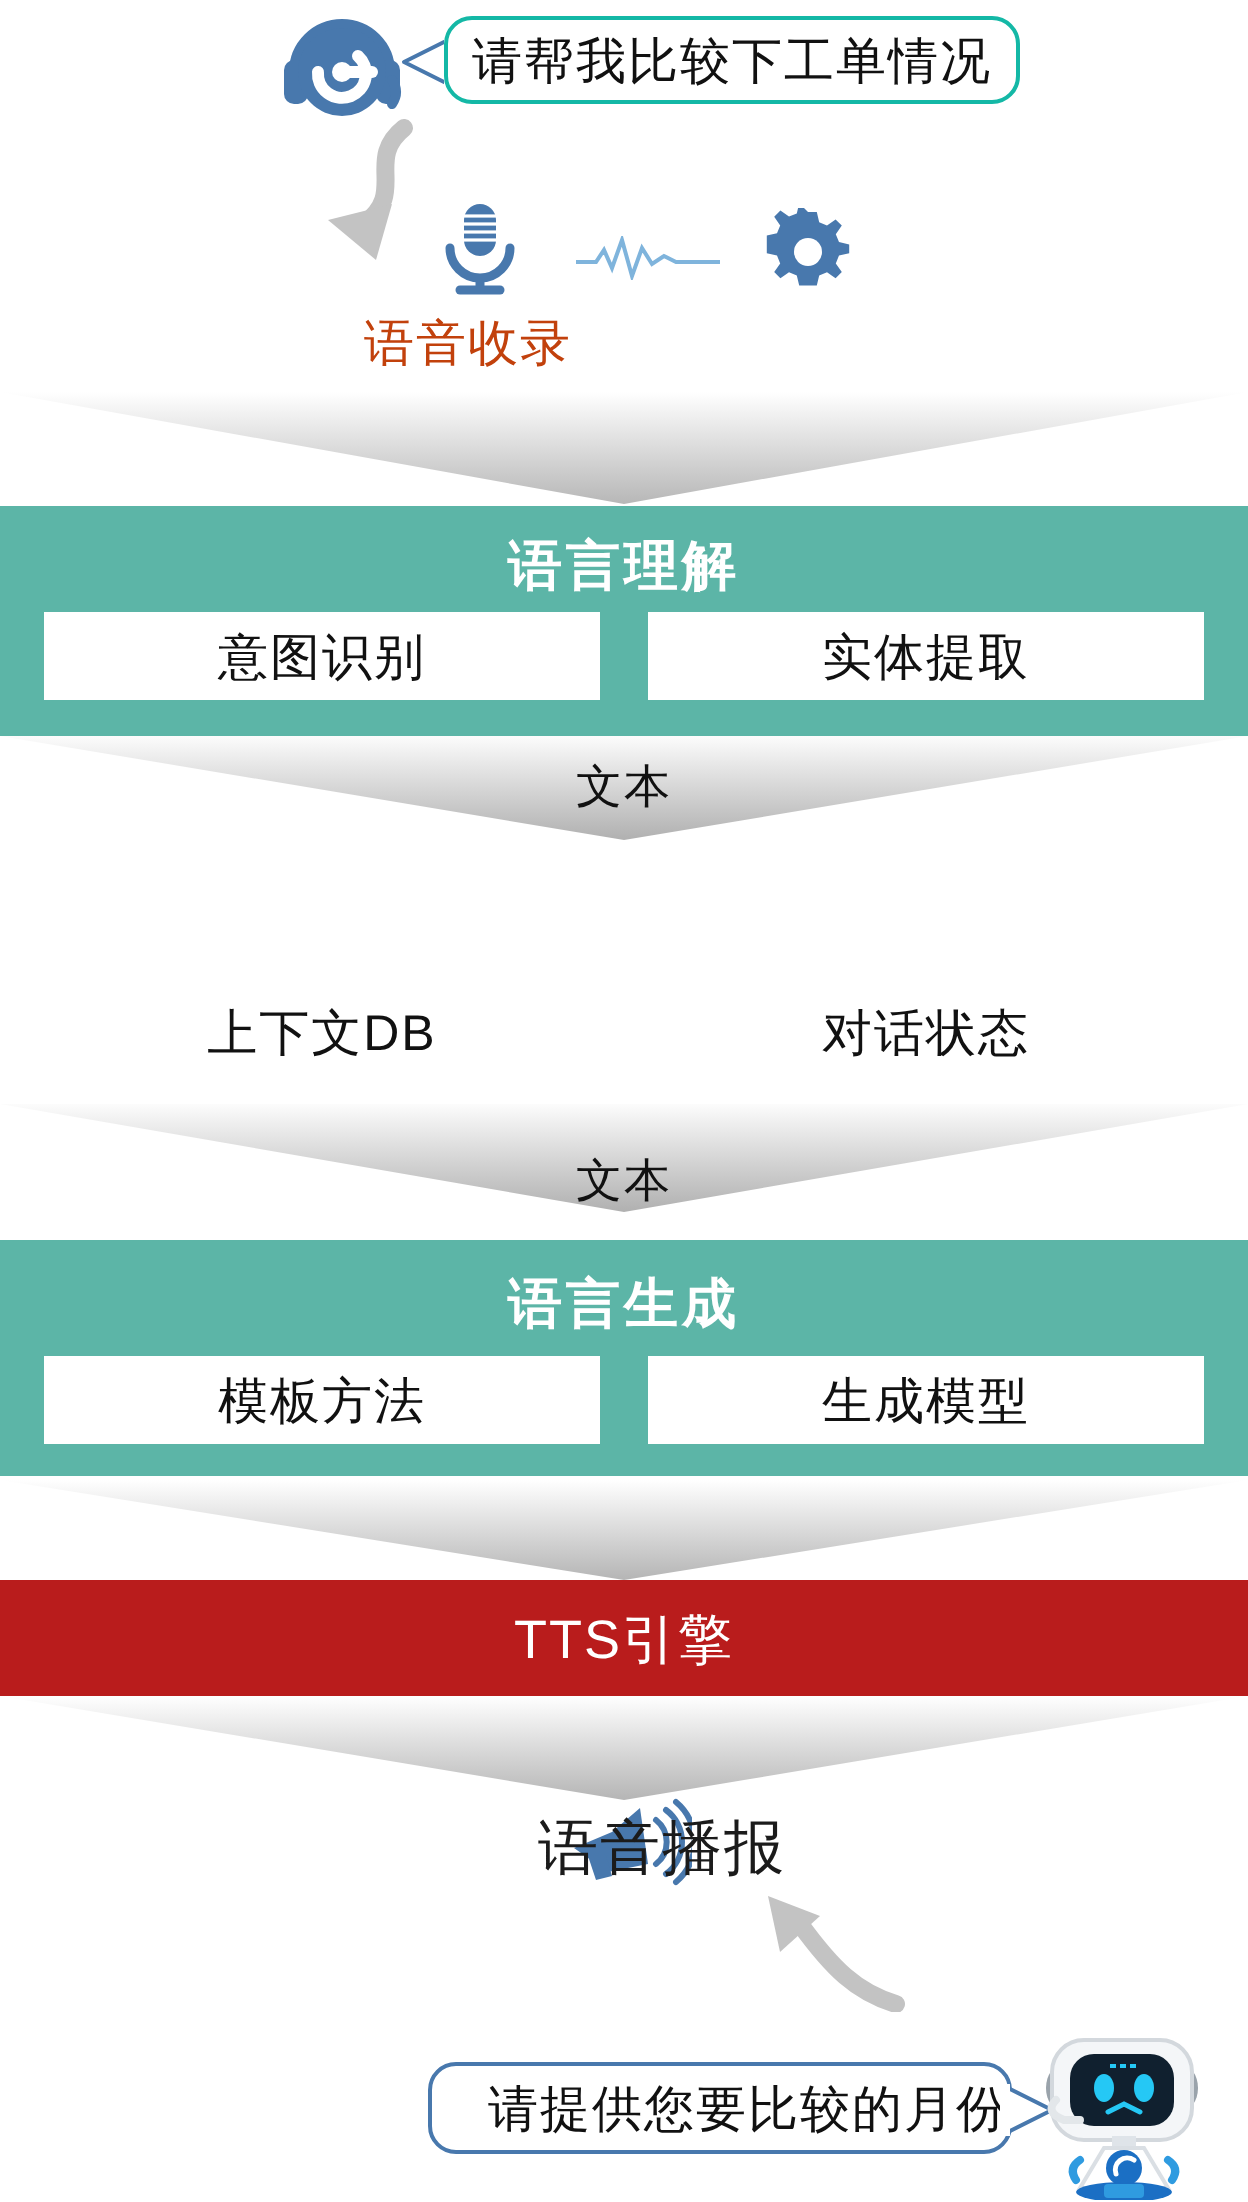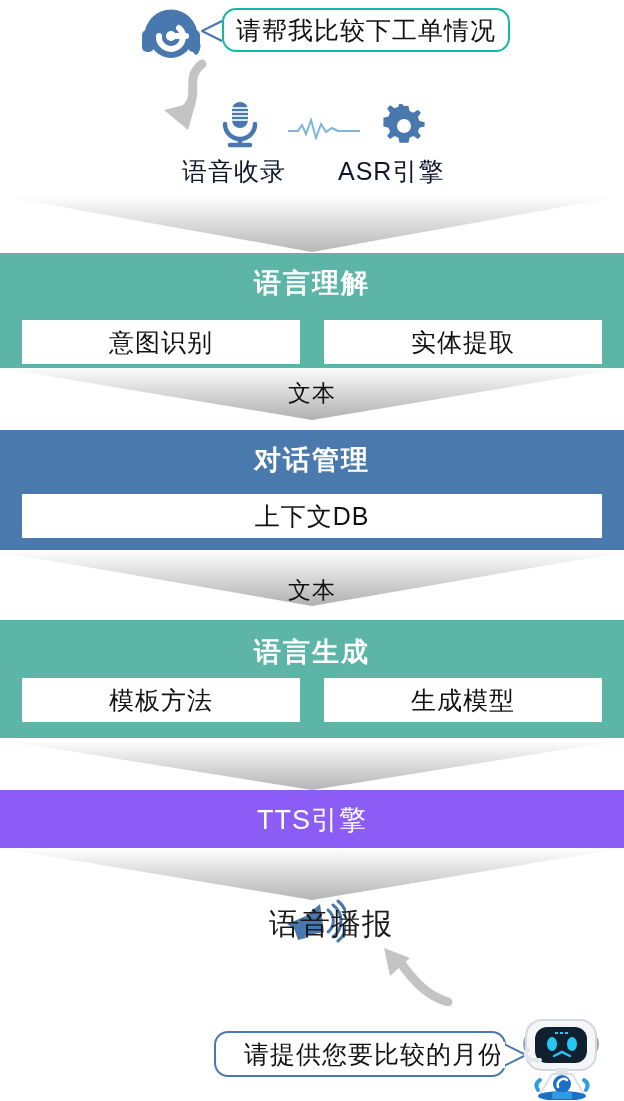--- a/index.html
+++ b/index.html
@@ -83,21 +83,21 @@
     position: absolute;
     left: 382px;
     top: 104px;
     width: 44px;
     height: 44px;
   }
 
   .icon-label {
     position: absolute;
     font-size: 25px;
-    color: #0f172a;
+    color: #c2410c;
     white-space: nowrap;
     letter-spacing: 1px;
   }
   .label-asr-capture { left: 182px; top: 155px; }
   .label-asr-engine  { left: 338px; top: 155px; }
 
   
   .chevron {
     position: absolute;
     left: 0;
@@ -115,21 +115,21 @@
 
   
   .band {
     position: absolute;
     left: 0;
     width: 624px;
     box-sizing: border-box;
   }
   .band-teal { background: #5cb5a7; }
   .band-blue { background: #4a7aad; }
-  .band-darkblue { background: #8b5cf6; }
+  .band-darkblue { background: #b91c1c; }
 
   .band-title {
     position: absolute;
     width: 100%;
     text-align: center;
     color: #ffffff;
     font-weight: bold;
     font-size: 27px;
     letter-spacing: 2px;
   }
@@ -280,60 +280,57 @@
   </div>
 
   <div class="gear-icon">
     <svg viewBox="0 0 44 44" width="44" height="44">
       <path d="M22 2 l4.4 0 1.2 5.1 3.9 1.6 4.3-3 3.1 3.1 -3 4.3 1.6 3.9 5.1 1.2 0 4.4 -5.1 1.2 -1.6 3.9 3 4.3 -3.1 3.1 -4.3-3 -3.9 1.6 -1.2 5.1 -4.4 0 -4.4 0 -1.2-5.1 -3.9-1.6 -4.3 3 -3.1-3.1 3-4.3 -1.6-3.9 -5.1-1.2 0-4.4 0-4.4 5.1-1.2 1.6-3.9 -3-4.3 3.1-3.1 4.3 3 3.9-1.6 1.2-5.1 z" fill="#4878ad"></path>
       <circle cx="22" cy="22" r="7" fill="#ffffff"></circle>
     </svg>
   </div>
 
   <div class="icon-label label-asr-capture">语音收录</div>
-  <div class="icon-label label-asr-engine">ASR引擎</div>
 
   <div class="chevron" style="top:196px;height:56px;">
     <svg viewBox="0 0 624 56" height="56" preserveAspectRatio="none">
       <defs>
         <linearGradient id="gch1" x1="0" y1="0" x2="0" y2="1">
           <stop offset="0%" stop-color="#ffffff"></stop>
           <stop offset="100%" stop-color="#b7b7b7"></stop>
         </linearGradient>
       </defs>
       <path d="M0 0 L624 0 L312 56 Z" fill="url(#gch1)"></path>
     </svg>
   </div>
 
   <div class="band band-teal" style="top:253px;height:115px;">
     <div class="band-title" style="top:12px;">语言理解</div>
   </div>
-  <div class="subbox-row" style="top:320px;text-align:center;">
+  <div class="subbox-row" style="top:306px;text-align:center;">
     <div class="subbox">意图识别</div>
     <div class="subbox">实体提取</div>
   </div>
 
   <div class="chevron" style="top:368px;height:52px;">
     <svg viewBox="0 0 624 52" height="52" preserveAspectRatio="none">
       <defs>
         <linearGradient id="gch2" x1="0" y1="0" x2="0" y2="1">
           <stop offset="0%" stop-color="#fcfcfc"></stop>
           <stop offset="100%" stop-color="#b0b0b0"></stop>
         </linearGradient>
       </defs>
       <path d="M0 0 L624 0 L312 52 Z" fill="url(#gch2)"></path>
     </svg>
   </div>
   <div class="chevron-label" style="top:378px;">文本</div>
 
-  <div class="band band-blue" style="top:430px;height:120px;">
-    <div class="band-title" style="top:12px;">对话管理</div>
-  </div>
   <div class="subbox-row" style="top:494px;">
     <div class="subbox">上下文DB</div>
+    <div class="subbox">对话状态</div>
   </div>
 
   <div class="chevron" style="top:552px;height:54px;">
     <svg viewBox="0 0 624 54" height="54" preserveAspectRatio="none">
       <defs>
         <linearGradient id="gch3" x1="0" y1="0" x2="0" y2="1">
           <stop offset="0%" stop-color="#fcfcfc"></stop>
           <stop offset="100%" stop-color="#b0b0b0"></stop>
         </linearGradient>
       </defs>

